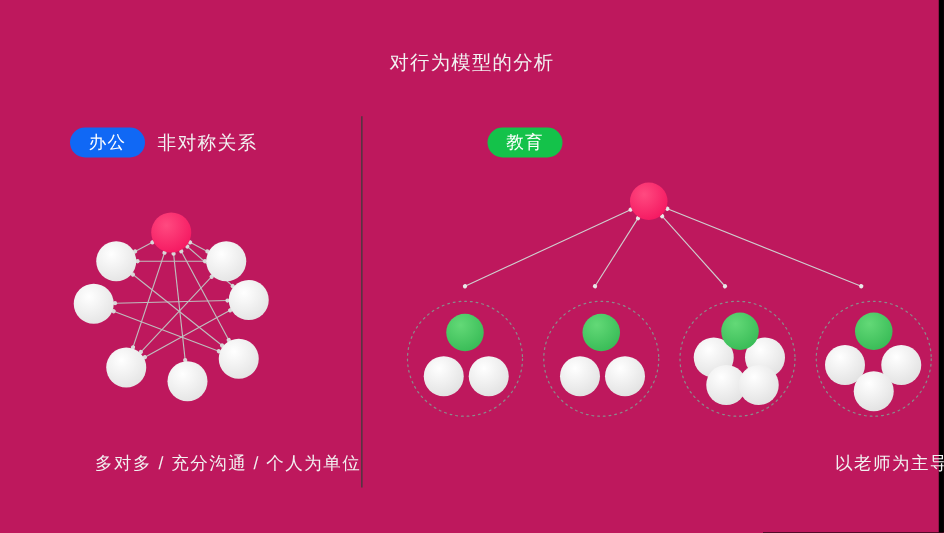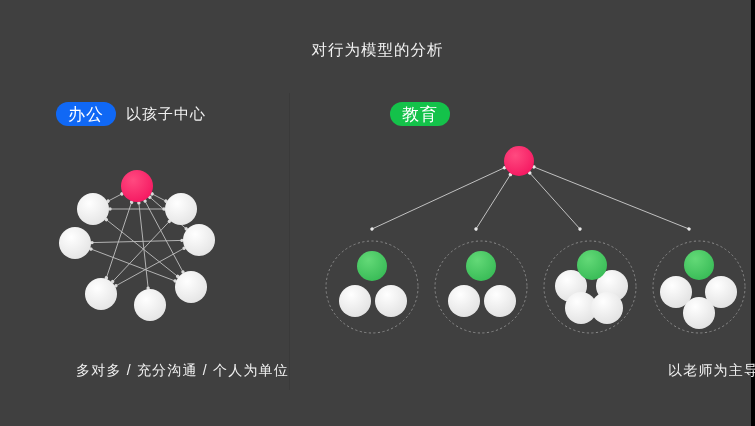--- a/index.html
+++ b/index.html
@@ -13,21 +13,21 @@
     overflow: hidden;
     font-family: "Liberation Sans", "DejaVu Sans", sans-serif;
     color: #ffffff;
     position: relative;
   }
   #slide {
     position: absolute;
     left: 0; top: 0;
     width: 751px;
     height: 426px;
-    background: #404040;
+    background: #be185d;
   }
   #title {
     position: absolute;
     left: 0;
     top: 40px;
     width: 755px;
     text-align: center;
     font-size: 15.5px;
     letter-spacing: 1px;
     color: #f2f2f2;
@@ -55,21 +55,21 @@
   #header-right { left: 100px; top: 102px; }
 
   .badge {
     display: inline-flex;
     align-items: center;
     justify-content: center;
     min-width: 60px;
     height: 24px;
     padding: 0 12px;
     border-radius: 12px;
-    font-size: 17px;
+    font-size: 14px;
     color: #ffffff;
     letter-spacing: 1px;
     box-sizing: border-box;
   }
   .badge-office    { background: #1068F5; }
   .badge-education { background: #14C24A; }
 
   .header-label {
     font-size: 15px;
     letter-spacing: 1px;
@@ -96,21 +96,21 @@
 <div id="slide">
 
   <div id="title">对行为模型的分析</div>
 
   <div class="divider"></div>
 
   <div class="panel" id="panel-left">
 
     <div class="header-row" id="header-left">
       <span class="badge badge-office">办公</span>
-      <span class="header-label">以孩子中心</span>
+      <span class="header-label">非对称关系</span>
     </div>
 
     <svg id="svg-left">
       <defs>
         <marker id="dotL" markerWidth="5" markerHeight="5" refX="2.5" refY="2.5" orient="auto">
           <circle cx="2.5" cy="2.5" r="1.9" fill="#D9D9D9"></circle>
         </marker>
         <radialGradient id="whiteGradL" cx="38%" cy="32%" r="78%">
           <stop offset="0%" stop-color="#FFFFFF"></stop>
           <stop offset="100%" stop-color="#E2E2E2"></stop>

